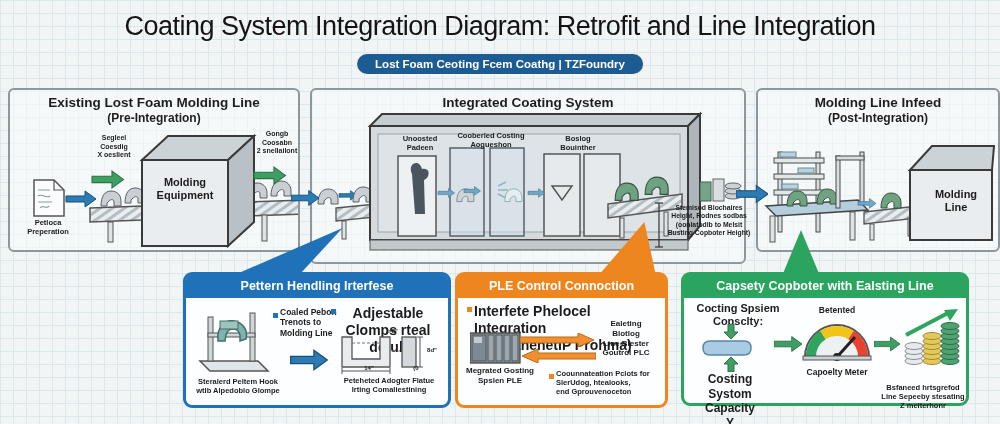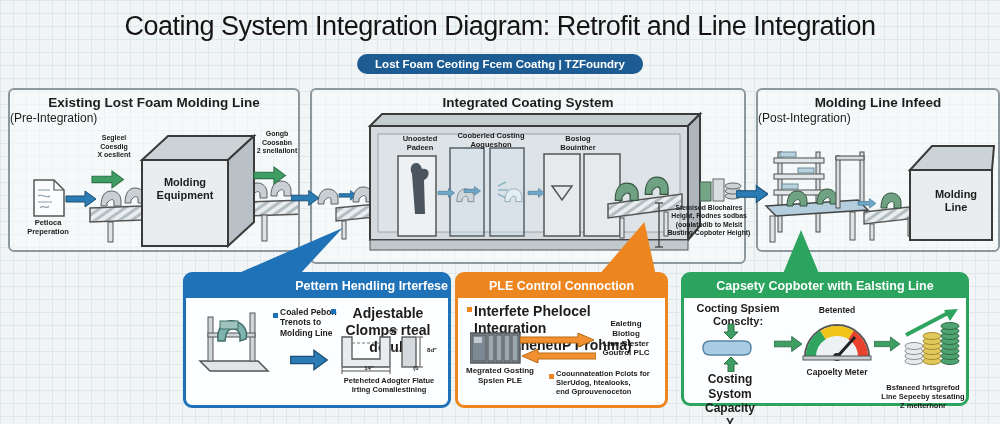--- a/index.html
+++ b/index.html
@@ -11,33 +11,33 @@
     background-size:13px 13px;color:#1d1d1d;}
   .t{position:absolute;white-space:pre-line;text-align:center;font-weight:bold;color:#1c1c1c;line-height:1.22;}
   .title{position:absolute;top:11px;left:0;right:0;text-align:center;font-size:27px;font-weight:normal;color:#141414;letter-spacing:-0.5px;}
   .badge{position:absolute;top:54px;left:50%;transform:translateX(-50%);background:var(--badge_bg);color:#fff;
     font-size:11.5px;font-weight:bold;padding:4px 18px;border-radius:13px;white-space:nowrap;}
   .panel{position:absolute;background:rgba(250,252,252,0.55);border:2px solid #8d979e;border-radius:6px;z-index:1;}
   #panel-existing{left:8px;top:88px;width:288px;height:160px;}
   #panel-coating{left:310px;top:88px;width:432px;height:172px;}
   #panel-infeed{left:756px;top:88px;width:240px;height:160px;}
   .panel-title{position:absolute;top:5px;left:0;right:0;text-align:center;font-weight:bold;font-size:13.5px;}
-  .panel-sub{position:absolute;top:21px;left:0;right:0;text-align:left;font-size:12px;font-weight:normal;}
+  .panel-sub{position:absolute;top:21px;left:0;right:0;text-align:center;font-size:12px;font-weight:bold;}
   .psvg{position:absolute;left:0;top:0;}
   .tail{position:absolute;z-index:2;}
   #tail-blue{left:232px;top:228px;width:114px;height:48px;background:var(--blue);clip-path:polygon(97% 0,0 100%,58% 100%);}
   #tail-orange{left:598px;top:222px;width:58px;height:54px;background:var(--orange);clip-path:polygon(80% 0,100% 100%,0 100%);}
   #tail-green{left:782px;top:230px;width:38px;height:46px;background:var(--green);clip-path:polygon(50% 0,100% 100%,0 100%);}
   .callout{position:absolute;background:#fdfeff;border-radius:9px;z-index:3;}
   #co-handling{left:183px;top:272px;width:262px;height:130px;border:3px solid var(--blue);}
   #co-plc{left:455px;top:272px;width:207px;height:130px;border:3px solid var(--orange);}
   #co-capacity{left:681px;top:272px;width:282px;height:128px;border:3px solid var(--green);}
   .co-head{position:absolute;top:0;left:0;right:0;height:23px;border-radius:5px 5px 0 0;color:#fff;text-align:center;
     font-weight:bold;font-size:12.5px;line-height:23px;}
-  #co-handling .co-head{background:var(--blue);text-align:right;}
+  #co-handling .co-head{background:var(--blue);}
   #co-plc .co-head{background:var(--orange);}
   #co-capacity .co-head{background:var(--green);}
   .bdot{position:absolute;width:5px;height:5px;}
   .conn{position:absolute;z-index:2;}
 </style>
 </head>
 <body>
 
 <div class="stage">
 
@@ -222,20 +222,22 @@
   <section class="callout" id="co-handling">
     <div class="co-head">Pettern Hendling Irterfese</div>
     <svg style="position:absolute;left:12px;top:26px;" width="72" height="74" viewBox="0 0 72 74">
       <polygon points="2,60 60,60 70,70 12,70" fill="#dfe5e8" stroke="#555" stroke-width="1.5"></polygon>
       <rect x="10" y="16" width="5" height="44" fill="#cfd6da" stroke="#555"></rect>
       <rect x="52" y="12" width="5" height="48" fill="#cfd6da" stroke="#555"></rect>
       <rect x="10" y="32" width="47" height="4" fill="#cfd6da" stroke="#555"></rect>
       <path d="M20,40 c-2,-14 8,-22 16,-20 c10,2 14,10 12,18 l-6,2 l0,-6 c-2,-8 -12,-8 -14,0 l-1,6 z" fill="#7fb3ad" stroke="#3f6f68" stroke-width="1.5"></path>
       <rect x="22" y="20" width="18" height="8" fill="#9fc3bd" stroke="#3f6f68"></rect>
     </svg>
+    <div class="t" style="left:0px;top:102px;width:104px;font-size:7.5px;">Steralerd Peltem Hook
+wtlb Alpedoblo Glompe</div>
     <div class="bdot" style="left:87px;top:38px;background:var(--blue);"></div>
     <div class="t" style="left:94px;top:32px;width:64px;font-size:8.5px;text-align:left;">Coaled Pebon
 Trenots to
 Molding Line</div>
     <svg style="position:absolute;left:100px;top:74px;" width="46" height="22" viewBox="0 0 30 18">
       <use href="#barrow" fill="#2b7cb5" stroke="#1a4e74"></use>
     </svg>
     <div class="bdot" style="left:145px;top:34px;background:var(--blue);"></div>
     <div class="t" style="left:152px;top:30px;width:100px;font-size:14px;text-align:center;">Adjestable Clomps rteal
 detull</div>

